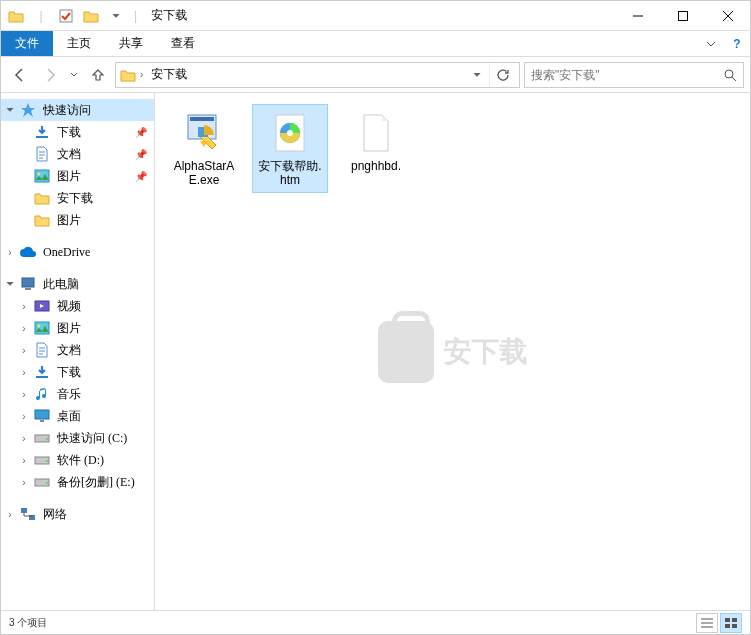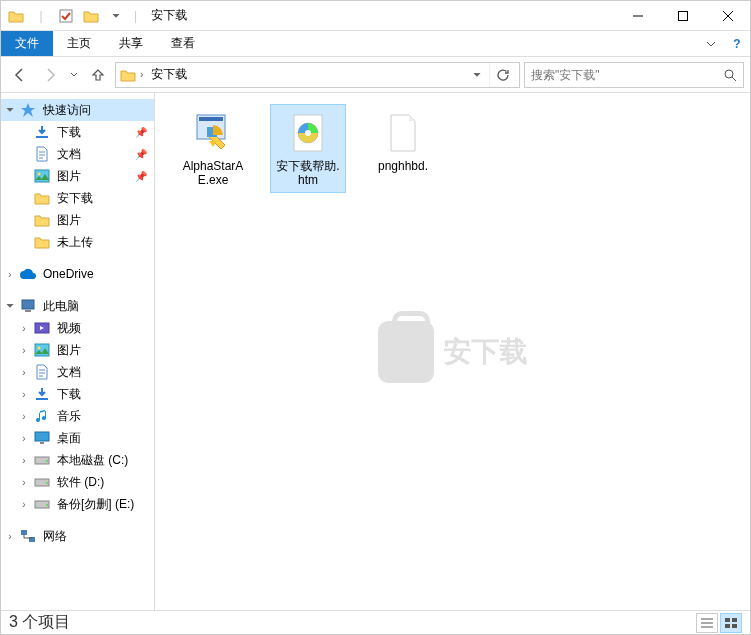--- a/index.html
+++ b/index.html
@@ -28,40 +28,40 @@
 .search-box input { border: none; outline: none; flex: 1; font-size: 12px; font-family: inherit; }
 .search-box .sicon { color: #555; }
 
 .content { flex: 1; display: flex; overflow: hidden; position: relative; }
 .sidebar { width: 154px; background: #fff; border-right: 1px solid #ddd; overflow-y: auto; padding-top: 6px; }
 .tree-item { display: flex; align-items: center; height: 22px; padding-left: 4px; cursor: pointer; gap: 2px; }
 .tree-item.highlighted { background: #cce8ff; }
 .tree-caret { width: 14px; height: 14px; display: flex; align-items: center; justify-content: center; color: #666; font-size: 10px; }
 .tree-caret.empty { visibility: hidden; }
 .tree-icon { width: 18px; height: 18px; display: flex; align-items: center; justify-content: center; margin-right: 4px; }
-.tree-label { white-space: nowrap; overflow: hidden; text-overflow: ellipsis; }
+.tree-label { white-space: nowrap; overflow: hidden; text-overflow: ellipsis; font-family: Liberation Serif, serif; }
 .tree-item .pin { margin-left: auto; margin-right: 6px; color: #888; font-size: 10px; }
 .tree-section-gap { height: 10px; }
 .tree-item.lvl1 { padding-left: 16px; }
 .tree-item.lvl0 { padding-left: 2px; }
 
 .main { flex: 1; position: relative; background: #fff; overflow: auto; }
 .file-grid { display: flex; gap: 12px; padding: 12px; align-items: flex-start; }
-.file-item { width: 74px; display: flex; flex-direction: column; align-items: center; text-align: center; padding: 4px; cursor: pointer; margin-left: 9px; }
+.file-item { width: 74px; display: flex; flex-direction: column; align-items: center; text-align: center; padding: 4px; cursor: pointer; }
 .file-item.selected { background: #cce8ff; outline: 1px solid #99d1ff; }
 .file-icon { width: 48px; height: 48px; display: flex; align-items: center; justify-content: center; margin-bottom: 2px; }
 .file-label { font-size: 12px; line-height: 1.2; word-break: break-all; max-width: 74px; }
 
 .watermark { position: absolute; top: 50%; left: 50%; transform: translate(-50%, -50%); color: #e0e0e0; font-size: 28px; font-weight: bold; display: flex; align-items: center; gap: 10px; pointer-events: none; }
 .watermark .wm-icon { width: 56px; height: 62px; background: #e0e0e0; border-radius: 10px; position: relative; }
 .watermark .wm-icon::before { content: ""; position: absolute; top: -10px; left: 14px; width: 28px; height: 14px; border: 5px solid #e0e0e0; border-bottom: none; border-radius: 10px 10px 0 0; }
 .watermark-text { display: flex; flex-direction: column; line-height: 1; }
 .watermark-text .sub { font-size: 20px; letter-spacing: 1px; }
 
-.statusbar { height: 24px; border-top: 1px solid #ddd; display: flex; align-items: center; padding: 0 8px; font-size: 16px; color: #333; }
+.statusbar { height: 24px; border-top: 1px solid #ddd; display: flex; align-items: center; padding: 0 8px; font-size: 10px; color: #333; }
 .statusbar-spacer { flex: 1; }
 .view-toggle { display: flex; gap: 2px; }
 .view-btn { width: 22px; height: 20px; border: 1px solid #ccc; display: flex; align-items: center; justify-content: center; }
 .view-btn.active { background: #cce8ff; border-color: #99d1ff; }
 
 svg { display: block; }
 </style>
 </head>
 <body>
 
@@ -239,29 +239,20 @@
         </div>
         <div class="tree-item lvl1">
           <span class="tree-caret empty"></span>
           <span class="tree-icon">
             <svg width="16" height="14" viewBox="0 0 16 14">
               <path fill="#ffd86b" stroke="#d9a93a" d="M1 3h5l1 2h8v8H1z"></path>
             </svg>
           </span>
           <span class="tree-label">图片</span>
         </div>
-        <div class="tree-item lvl1">
-          <span class="tree-caret empty"></span>
-          <span class="tree-icon">
-            <svg width="16" height="14" viewBox="0 0 16 14">
-              <path fill="#ffd86b" stroke="#d9a93a" d="M1 3h5l1 2h8v8H1z"></path>
-            </svg>
-          </span>
-          <span class="tree-label">未上传</span>
-        </div>
       </div>
     <div class="tree-section-gap"></div>
 
     <div class="tree-item lvl0">
       <span class="tree-caret">›</span>
       <span class="tree-icon">
           <svg width="16" height="12" viewBox="0 0 16 12">
             <path fill="#0078d4" d="M4 11a4 4 0 010-8 5 5 0 019 2 3 3 0 010 6z"></path>
           </svg>
         </span>
@@ -341,21 +332,21 @@
           <span class="tree-label">桌面</span>
         </div>
         <div class="tree-item lvl1">
           <span class="tree-caret">›</span>
           <span class="tree-icon">
             <svg width="16" height="12" viewBox="0 0 16 12">
               <rect x="1" y="3" width="14" height="7" fill="#c8c8c8" stroke="#888"></rect>
               <circle cx="13" cy="7" r="1" fill="#4ae04a"></circle>
             </svg>
           </span>
-          <span class="tree-label">本地磁盘 (C:)</span>
+          <span class="tree-label">快速访问 (C:)</span>
         </div>
         <div class="tree-item lvl1">
           <span class="tree-caret">›</span>
           <span class="tree-icon">
             <svg width="16" height="12" viewBox="0 0 16 12">
               <rect x="1" y="3" width="14" height="7" fill="#c8c8c8" stroke="#888"></rect>
               <circle cx="13" cy="7" r="1" fill="#4ae04a"></circle>
             </svg>
           </span>
           <span class="tree-label">软件 (D:)</span>

